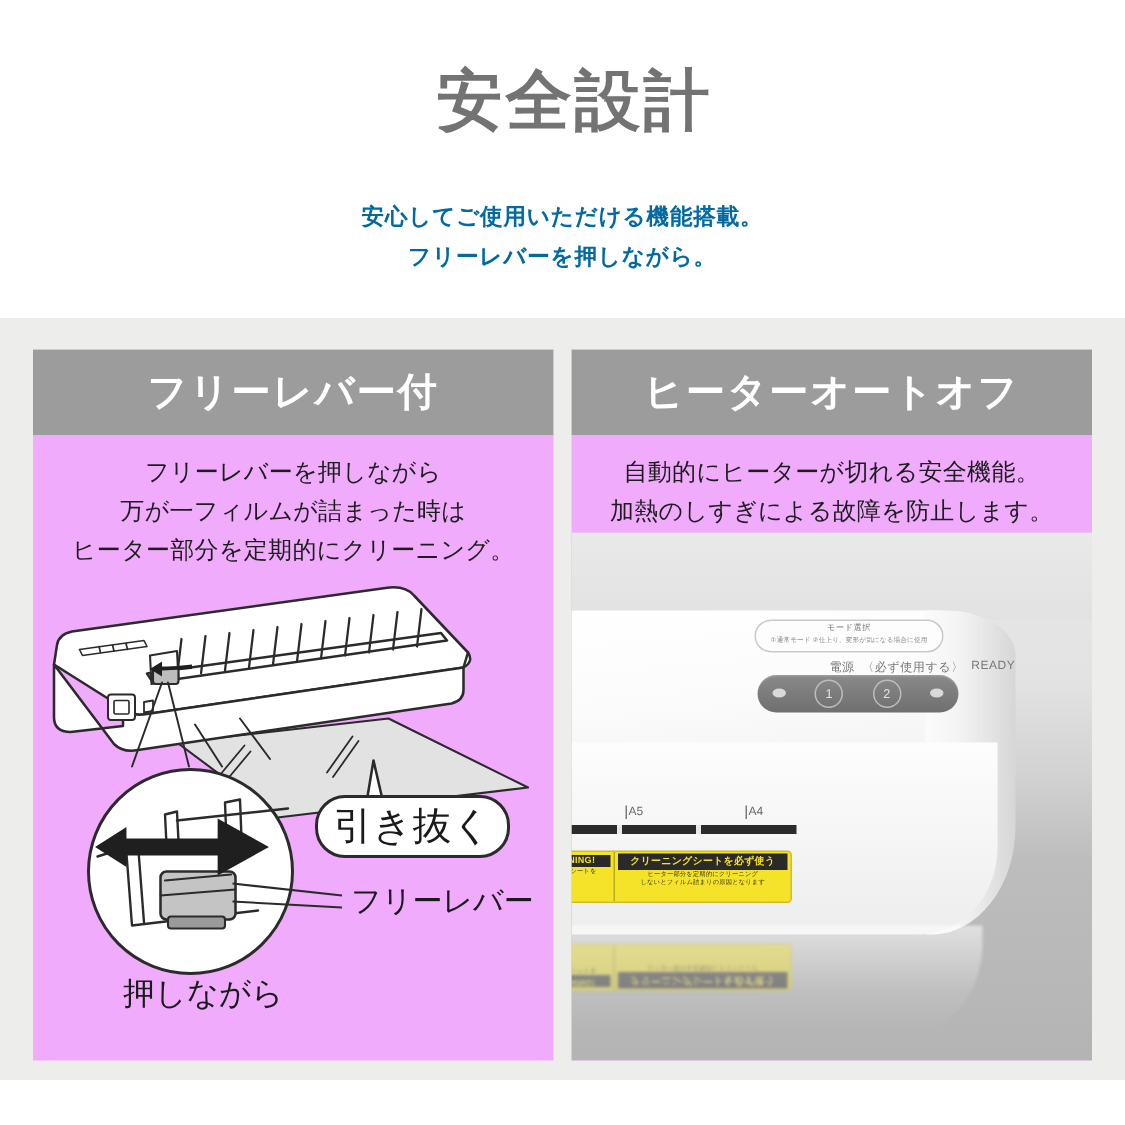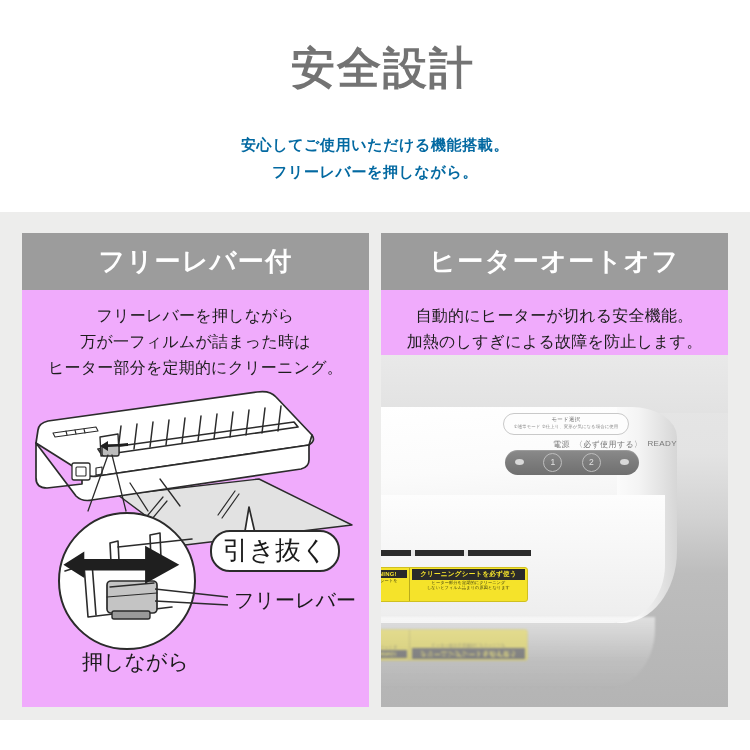--- a/index.html
+++ b/index.html
@@ -507,20 +507,27 @@
           </div>
 
           <div class="control-pill">
             <div class="led"></div>
             <div class="mode-btn">1</div>
             <div class="mode-btn">2</div>
             <div class="led"></div>
           </div>
 
           <div class="scale-strip">
+            <div class="scale-ticks">
+
+              <b style="left:62px"></b>
+              <i style="left:64px;top:0">A5</i>
+              <b style="left:142px"></b>
+              <i style="left:144px;top:0">A4</i>
+            </div>
             <div class="scale-bar"></div>
           </div>
 
           <div class="sticker">
             <div class="sticker-left">
               <div class="sticker-tag">WARNING!</div>
               <div class="sticker-line">クリーニングシートを</div>
               <div class="sticker-line">必ず使用する</div>
             </div>
             <div class="sticker-right">

